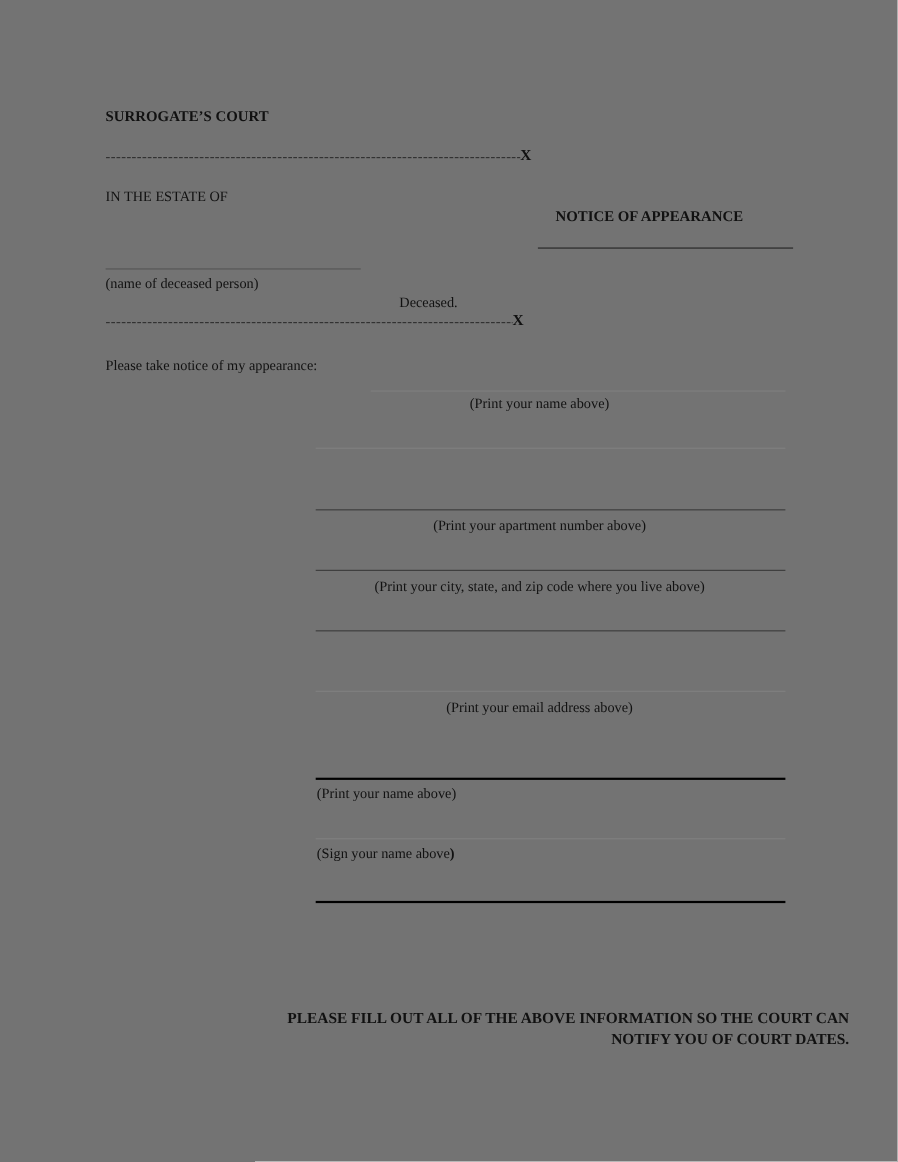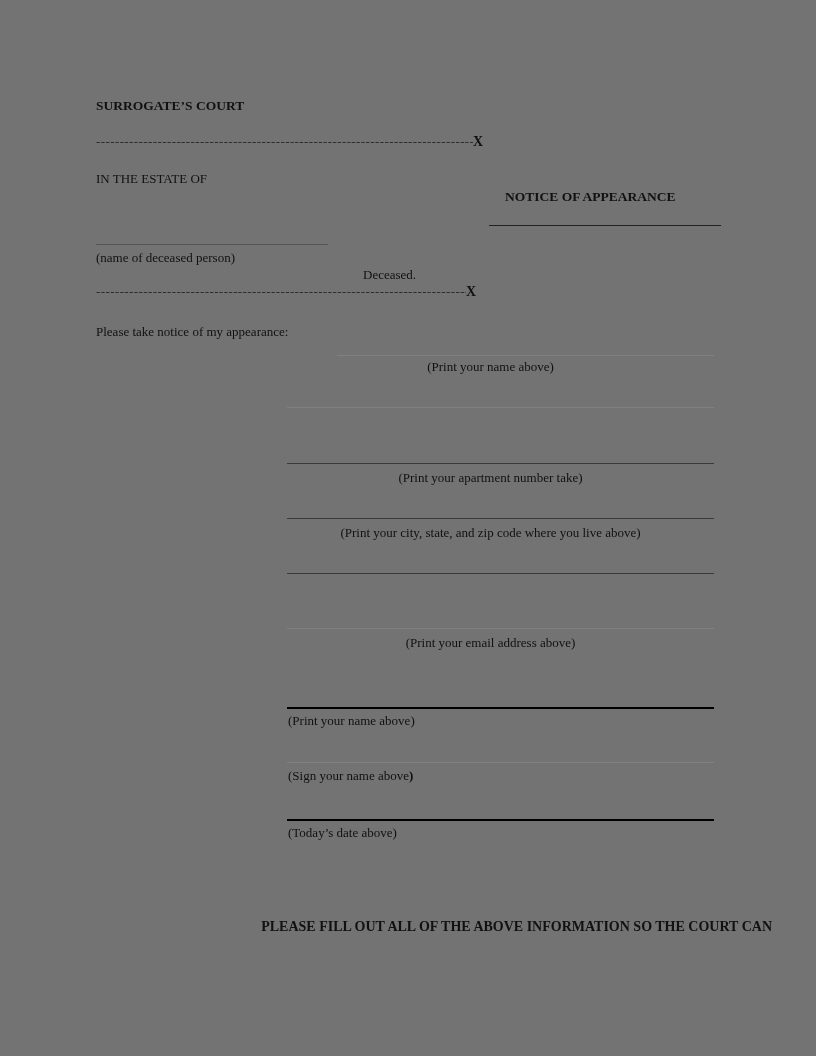--- a/index.html
+++ b/index.html
@@ -72,38 +72,38 @@
     <span class="xcap" style="left:370px">X</span>
   </div>
 
   <div class="abs" style="left:96px;top:324px">Please take notice of my appearance:</div>
   <div class="hline line-gray" style="left:337px;top:355px;width:377px"></div>
   <div class="caption-center" style="top:359px">(Print your name above)</div>
 
   <div class="hline line-gray" style="left:287px;top:407px;width:427px"></div>
 
   <div class="hline line-dark" style="left:287px;top:463px;width:427px"></div>
-  <div class="caption-center" style="top:470px">(Print your apartment number take)</div>
+  <div class="caption-center" style="top:470px">(Print your apartment number above)</div>
 
   <div class="hline line-dark" style="left:287px;top:518px;width:427px"></div>
   <div class="caption-center" style="top:525px">(Print your city, state, and zip code where you live above)</div>
 
   <div class="hline line-dark" style="left:287px;top:573px;width:427px"></div>
 
   <div class="hline line-gray" style="left:287px;top:628px;width:427px"></div>
   <div class="caption-center" style="top:635px">(Print your email address above)</div>
 
   <div class="hline line-thick" style="left:287px;top:707px;width:427px"></div>
   <div class="caption-left" style="top:713px">(Print your name above)</div>
 
   <div class="hline line-gray" style="left:287px;top:762px;width:427px"></div>
   <div class="caption-left" style="top:768px">
     <span>(Sign your name above</span><span class="bold">)</span>
   </div>
 
   <div class="hline line-thick" style="left:287px;top:819px;width:427px"></div>
-  <div class="caption-left" style="top:825px">(Today’s date above)</div>
 
   <div class="footer-wrap">
     <div>PLEASE FILL OUT ALL OF THE ABOVE INFORMATION SO THE COURT CAN</div>
+    <div>NOTIFY YOU OF COURT DATES.</div>
   </div>
 
 </div>
 
 </body></html>

